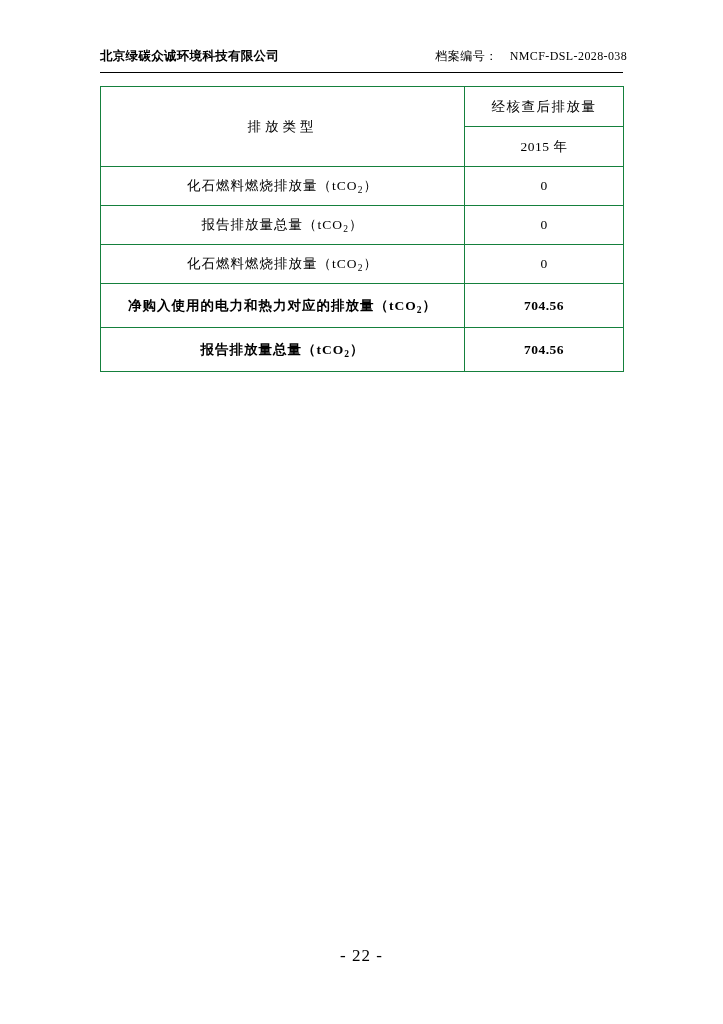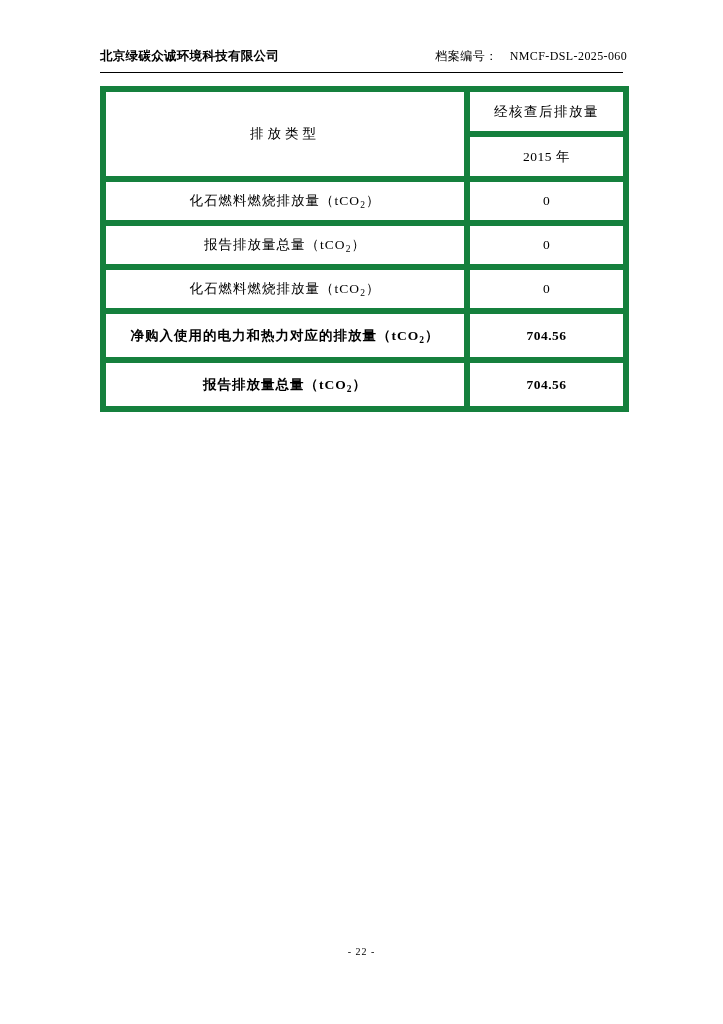--- a/index.html
+++ b/index.html
@@ -72,21 +72,21 @@
     left: 100px;
     top: 86px;
     width: 523px;
   }
   table.emissions {
     border-collapse: collapse;
     width: 523px;
     table-layout: fixed;
   }
   table.emissions td, table.emissions th {
-    border: 6px solid #15803d;
+    border: 1px solid #15803d;
     text-align: center;
     vertical-align: middle;
     font-size: 13.5px;
     padding: 4px;
     font-weight: 400;
   }
   .col-type { width: 364px; }
   .col-val  { width: 159px; }
 
   .hdr-type {
@@ -123,33 +123,33 @@
     top: 3px;
   }
 
   
   .footer {
     position: absolute;
     left: 0;
     top: 946px;
     width: 723px;
     text-align: center;
-    font-size: 10px;
+    font-size: 17px;
     letter-spacing: 1px;
   }
 </style>
 </head>
 <body>
 
 <div class="page">
 
   <div class="header">
     <span class="header-left">北京绿碳众诚环境科技有限公司</span>
     <span class="header-right">
-      <span class="label">档案编号：</span><span class="code">NMCF-DSL-2025-060</span>
+      <span class="label">档案编号：</span><span class="code">NMCF-DSL-2028-038</span>
     </span>
   </div>
   <div class="header-rule"></div>
 
   <div class="table-wrap">
     <table class="emissions">
       <colgroup>
         <col class="col-type">
         <col class="col-val">
       </colgroup>

